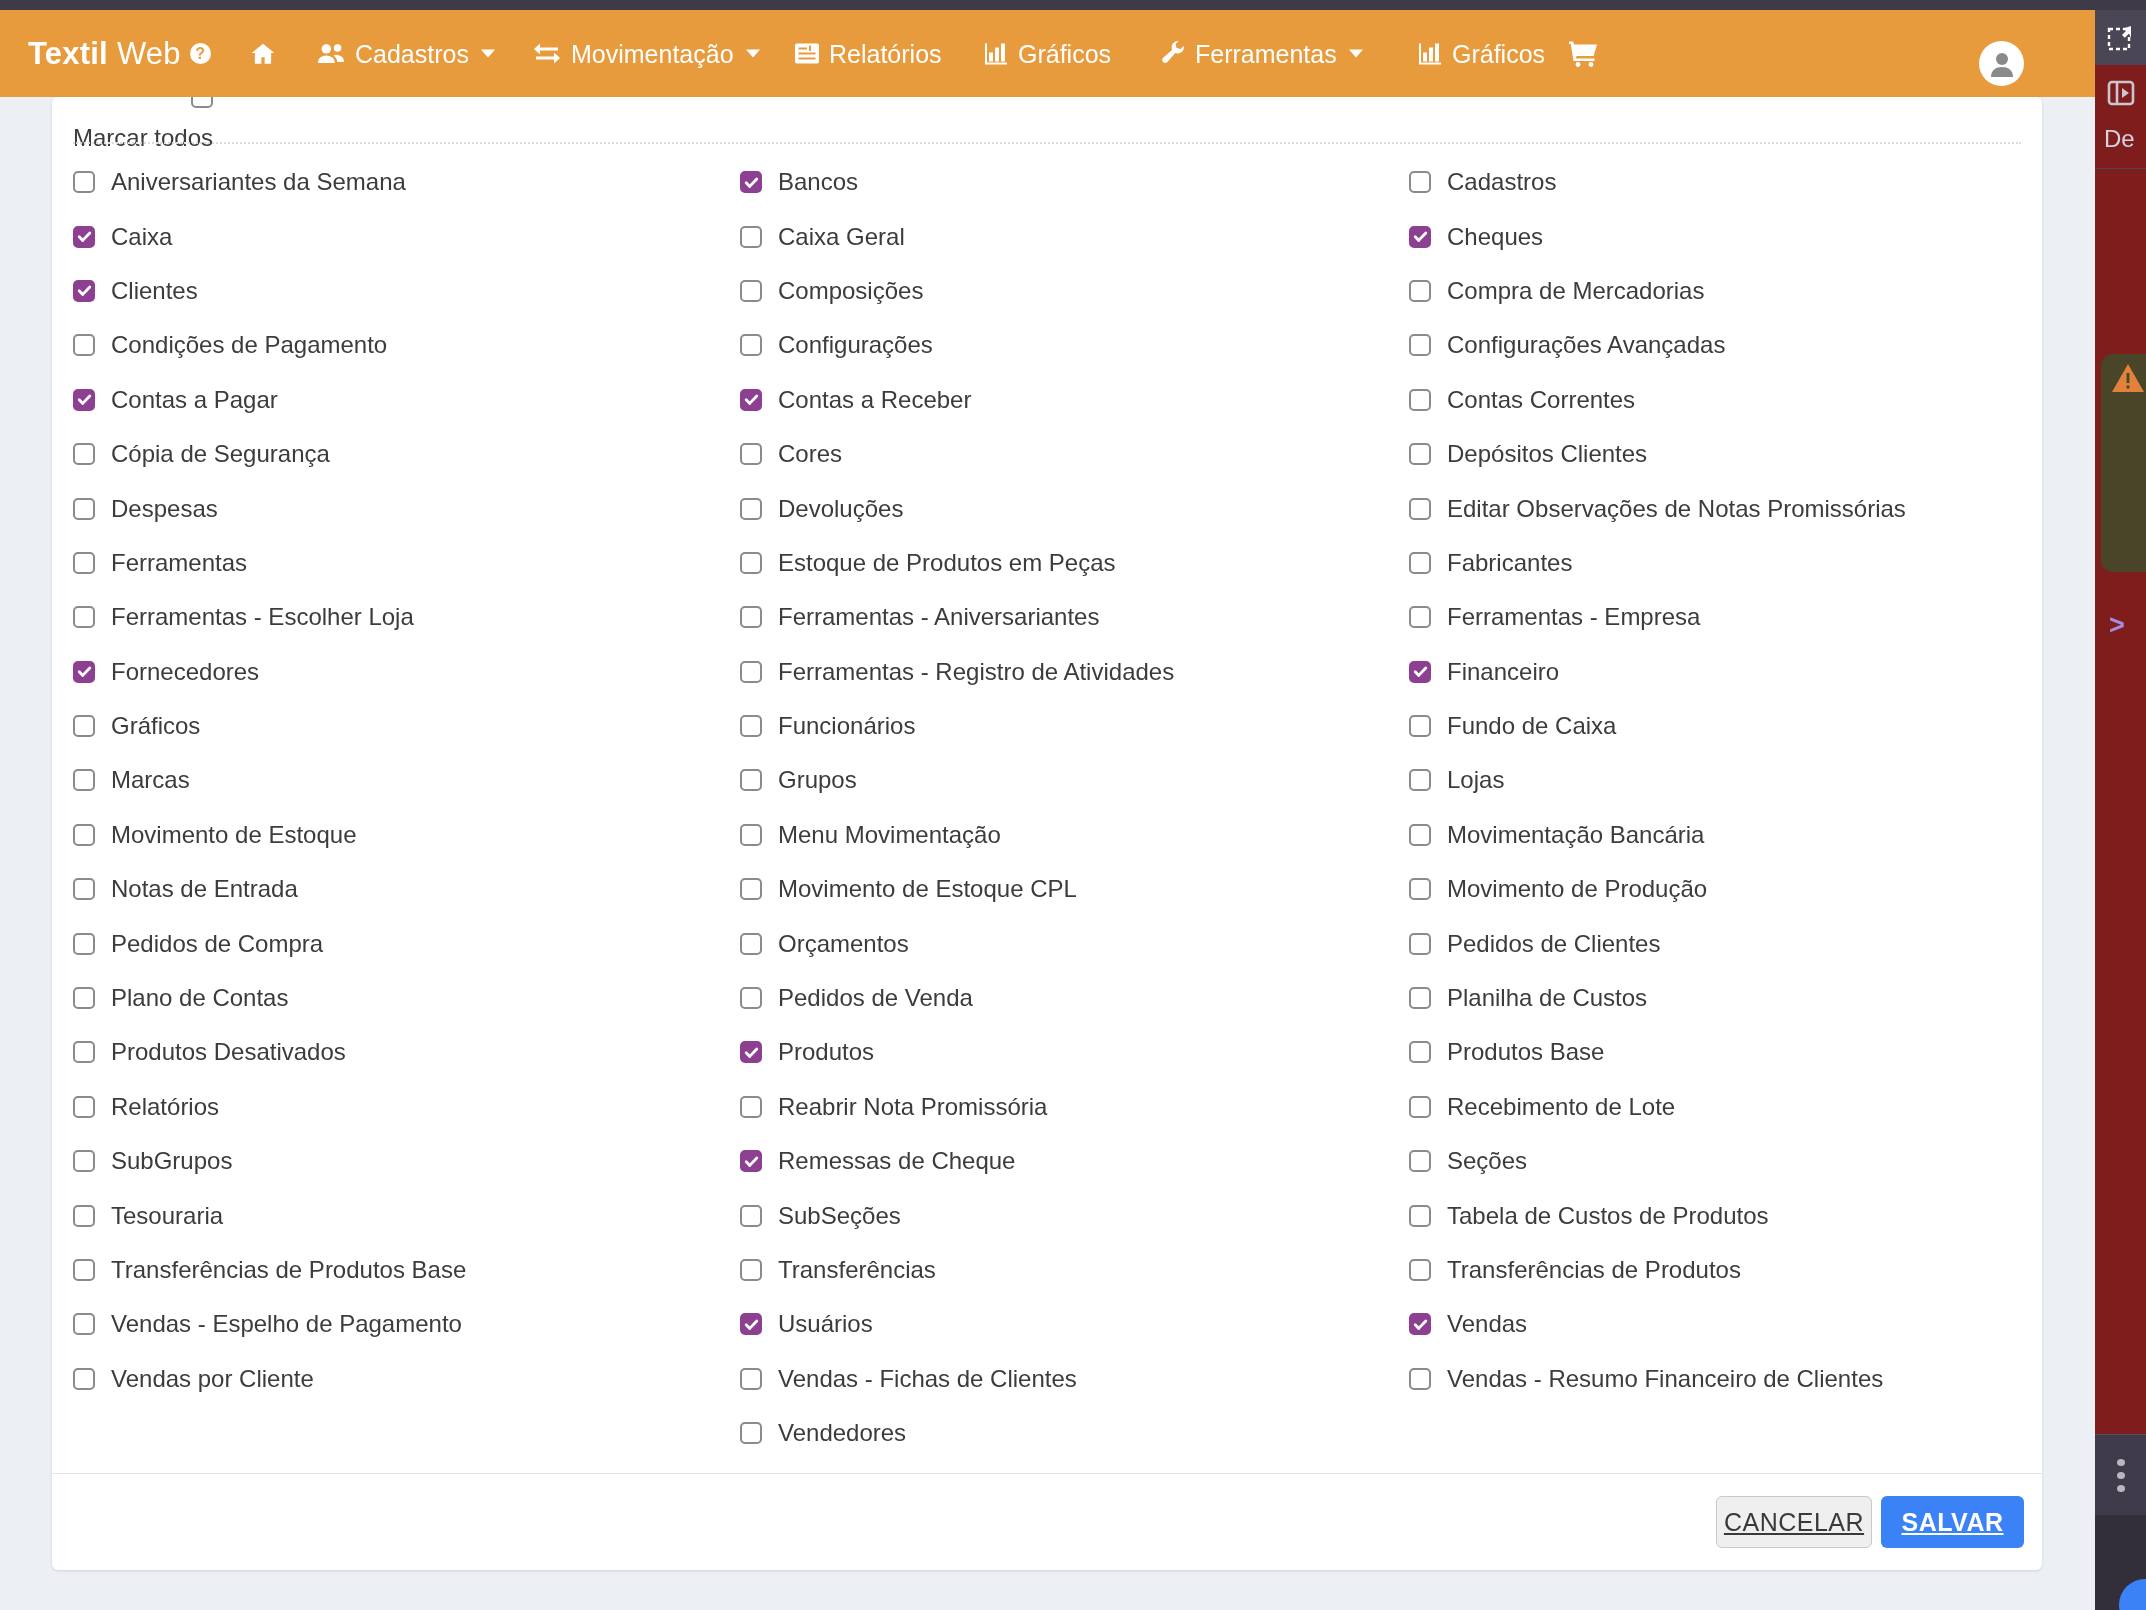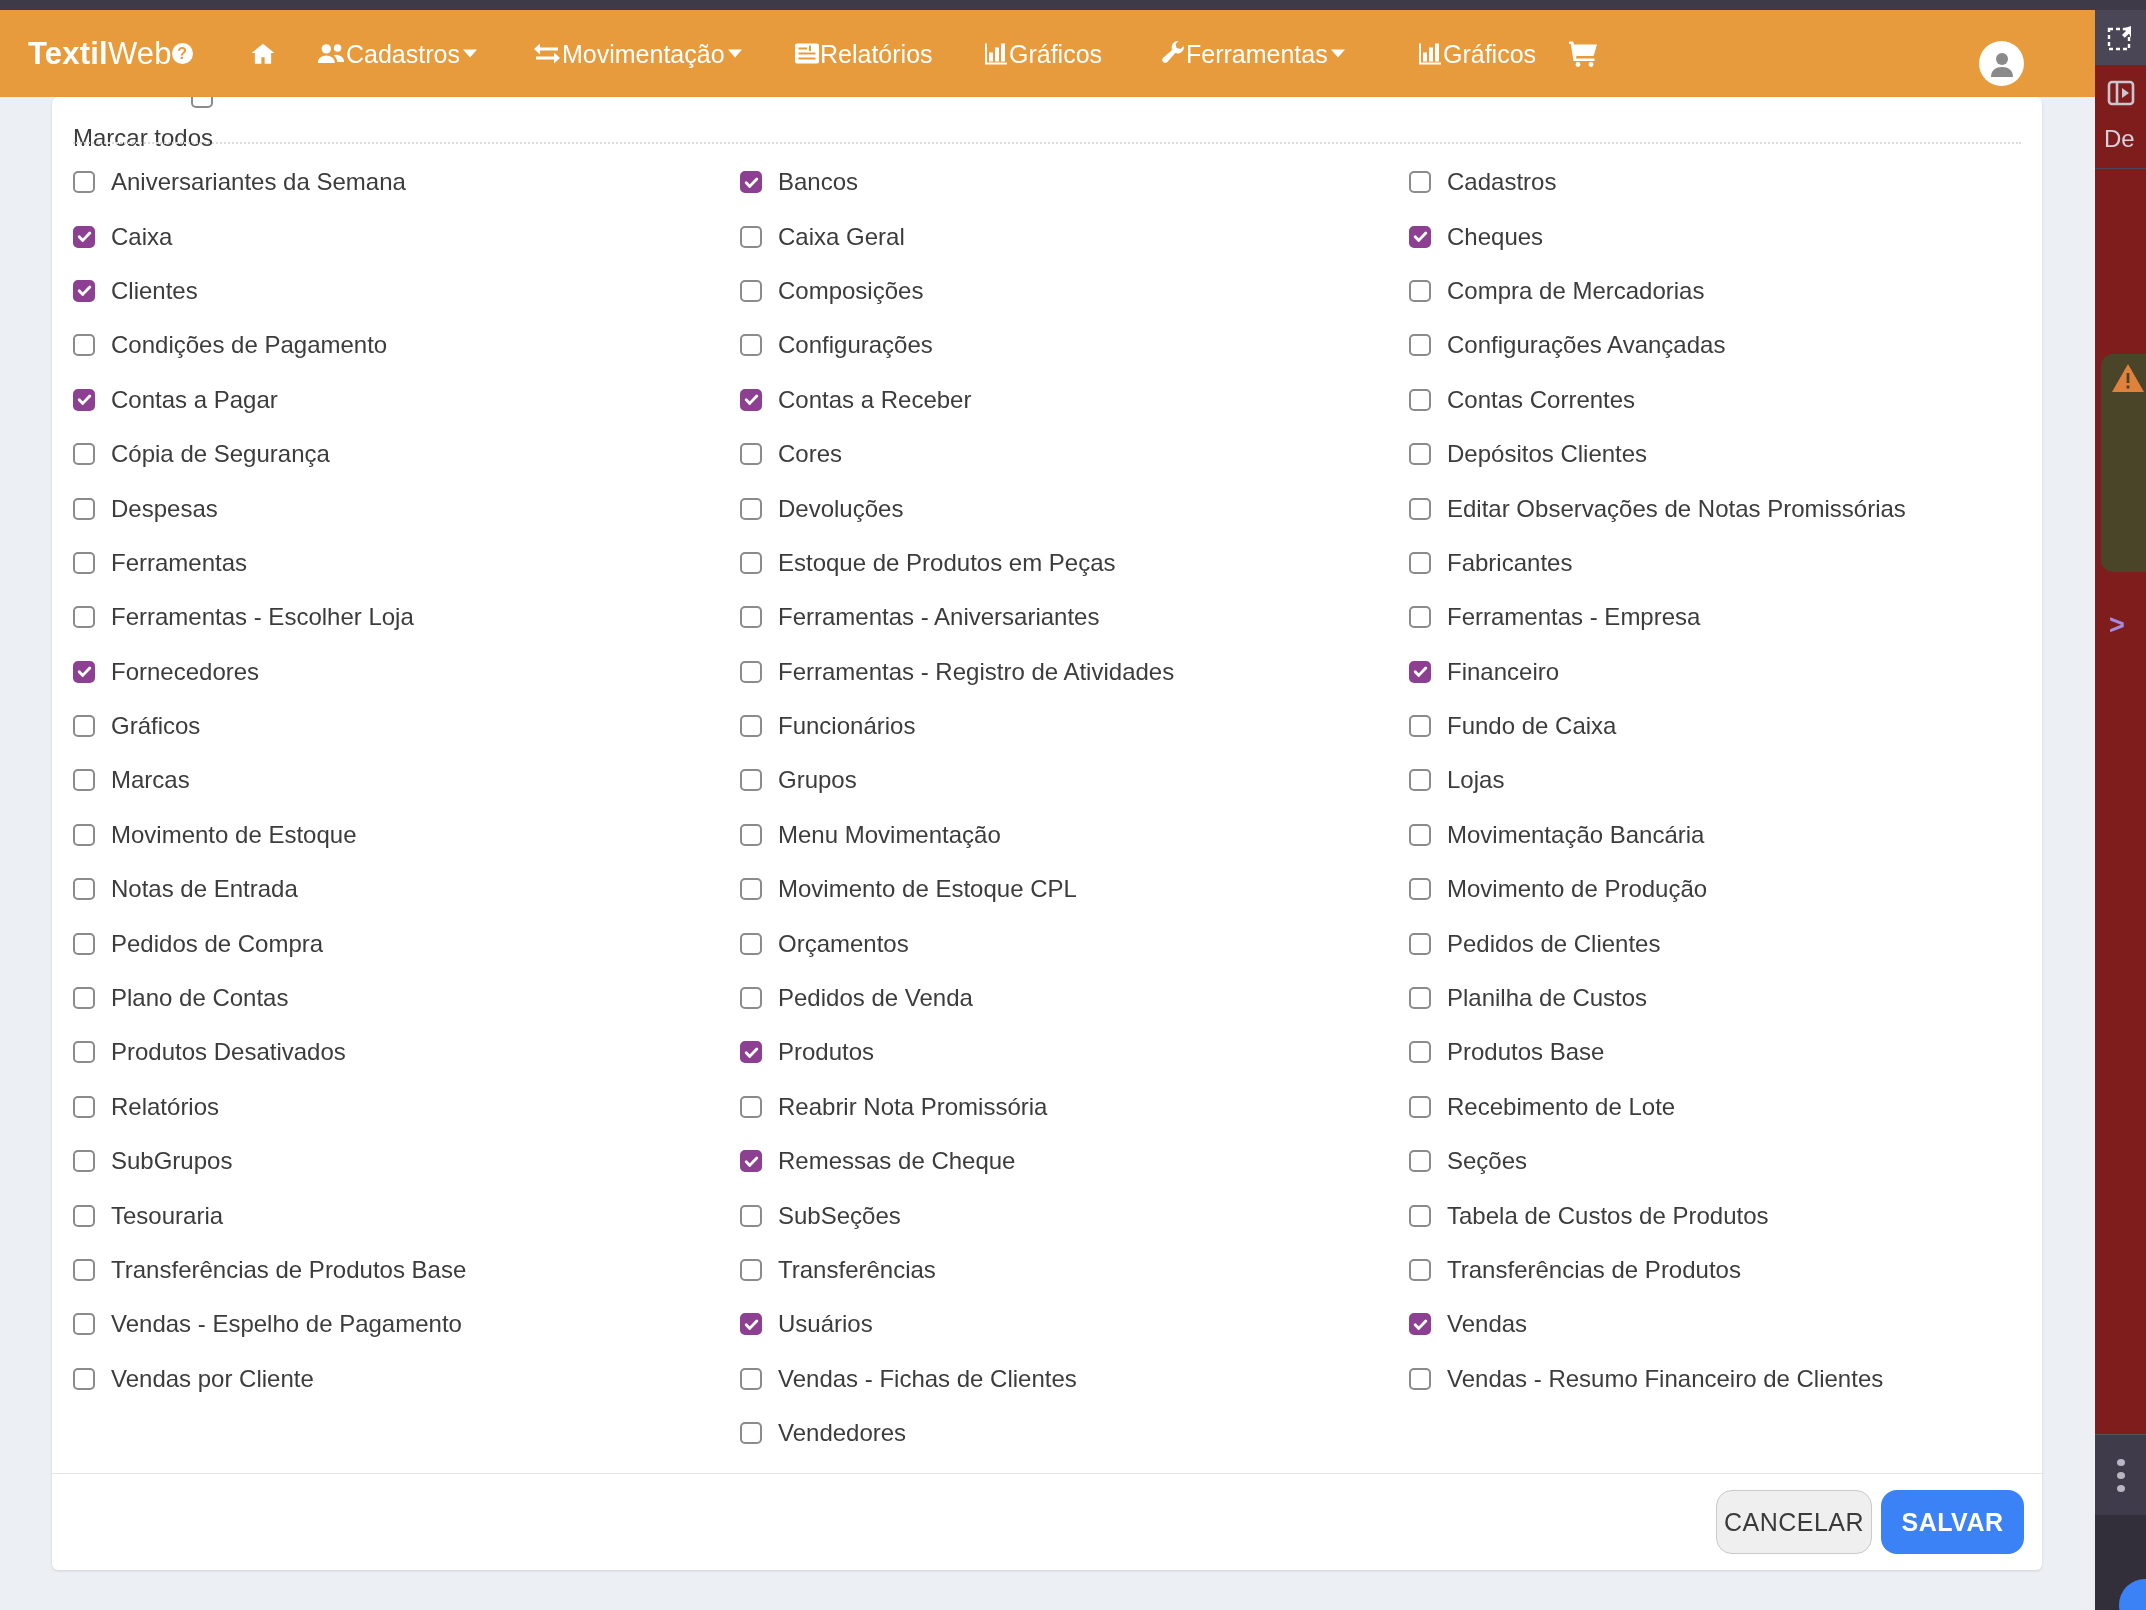--- a/index.html
+++ b/index.html
@@ -2,21 +2,21 @@
 <html><head>
 <meta charset="utf-8">
 <style>
   html,body{margin:0;padding:0;}
   .screen{position:relative;width:2146px;height:1610px;background:#ecEFf4;overflow:hidden;
           font-family:"Liberation Sans",sans-serif;-webkit-font-smoothing:antialiased;}
   
   .top-strip{position:absolute;left:0;top:0;width:2146px;height:10px;background:#3e3a47;}
   
   .navbar{position:absolute;left:0;top:10px;width:2095px;height:87px;background:#e89b3c;color:#fff;}
-  .nav-abs{position:absolute;top:50%;transform:translateY(-50%);display:flex;align-items:center;gap:0;
+  .nav-abs{position:absolute;top:50%;transform:translateY(-50%);display:flex;align-items:center;gap:9px;
            color:#fff;font-size:25px;white-space:nowrap;cursor:pointer;}
   .brand{font-size:31px;letter-spacing:.2px;cursor:pointer;}
   .help-badge{display:inline-flex;align-items:center;justify-content:center;width:21px;height:21px;
               border-radius:50%;background:#fff;color:#e89b3c;font-weight:700;font-size:16px;}
   .caret{width:0;height:0;border-left:7px solid transparent;border-right:7px solid transparent;
          border-top:8px solid #fff;margin-left:3px;}
   .nav-ico{display:inline-flex;}
   .avatar{position:absolute;left:1979px;top:31px;width:45px;height:45px;border-radius:50%;background:#fff;
           display:flex;align-items:center;justify-content:center;cursor:pointer;}
   
@@ -47,22 +47,22 @@
   .row{height:54.4px;display:flex;align-items:center;gap:16px;cursor:pointer;}
   .cb{flex:0 0 auto;width:22px;height:22px;border:2px solid #8b8b8b;border-radius:5px;background:#fff;
       box-sizing:border-box;display:flex;align-items:center;justify-content:center;}
   .cb svg{display:none;}
   .cb.checked{background:#8d4092;border-color:#8d4092;}
   .cb.checked svg{display:block;}
   .lbl{font-size:24px;color:#3c3c3c;}
   
   .card-footer{position:absolute;left:0;top:1376px;width:1990px;height:97px;border-top:1px solid #e4e4e4;
                display:flex;align-items:center;justify-content:flex-end;gap:9px;padding-right:18px;box-sizing:border-box;}
-  .btn{height:64px;border-radius:16px;display:flex;align-items:center;justify-content:center;
-       font-size:25px;letter-spacing:.5px;cursor:pointer;box-sizing:border-box;}
+  .btn{height:52px;border-radius:6px;display:flex;align-items:center;justify-content:center;
+       font-size:25px;letter-spacing:.5px;cursor:pointer;box-sizing:border-box;text-decoration:underline;}
   .btn-cancel{width:156px;background:#efefef;border:1px solid #c9c9c9;color:#3a3a3a;}
   .btn-save{width:143px;background:#3b82f6;color:#fff;font-weight:700;}
 </style>
 </head>
 <body>
 
 <div class="screen">
 
   <div class="top-strip"></div>
 

